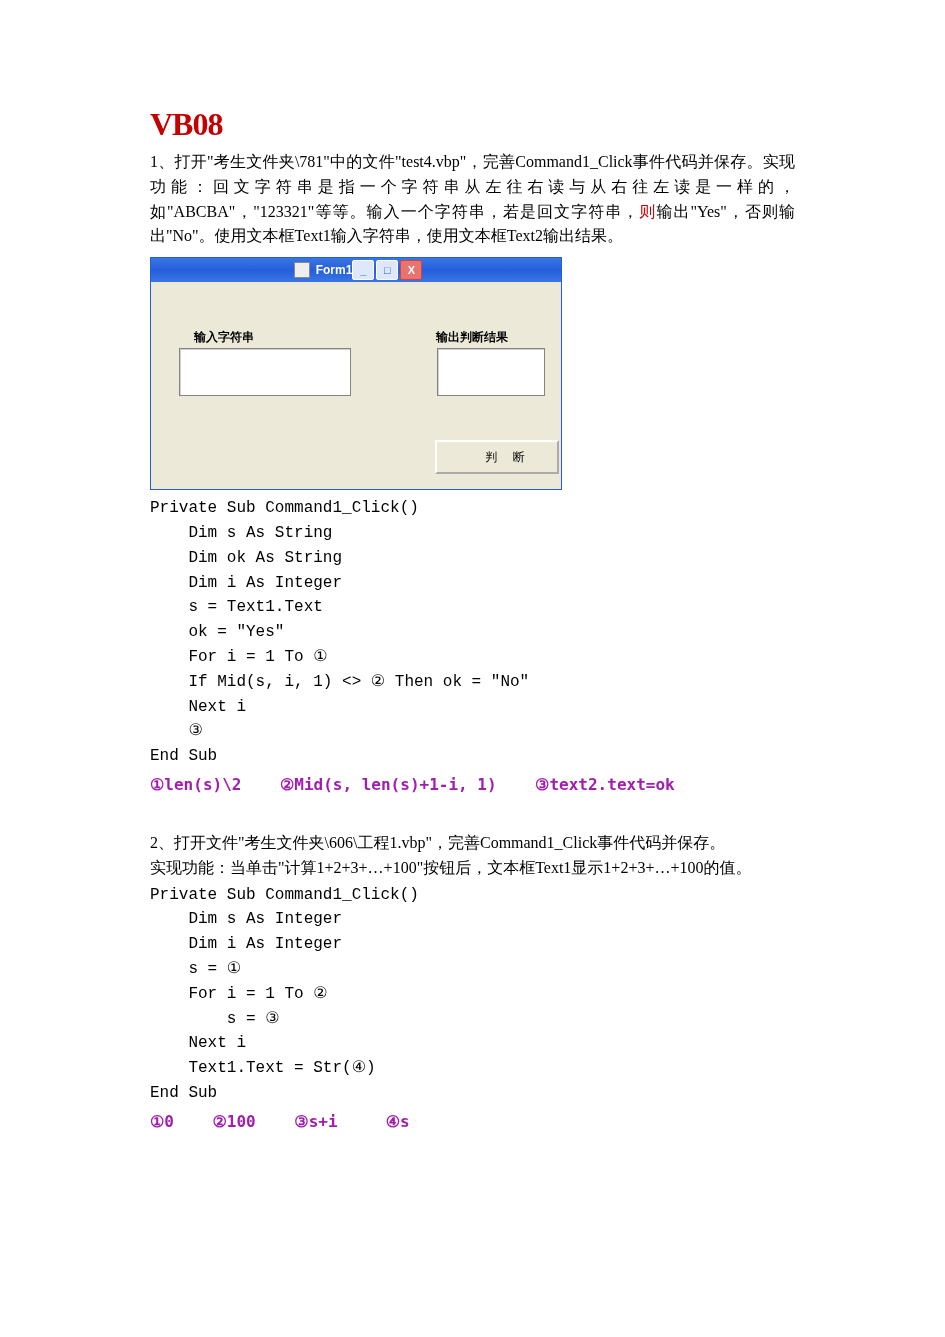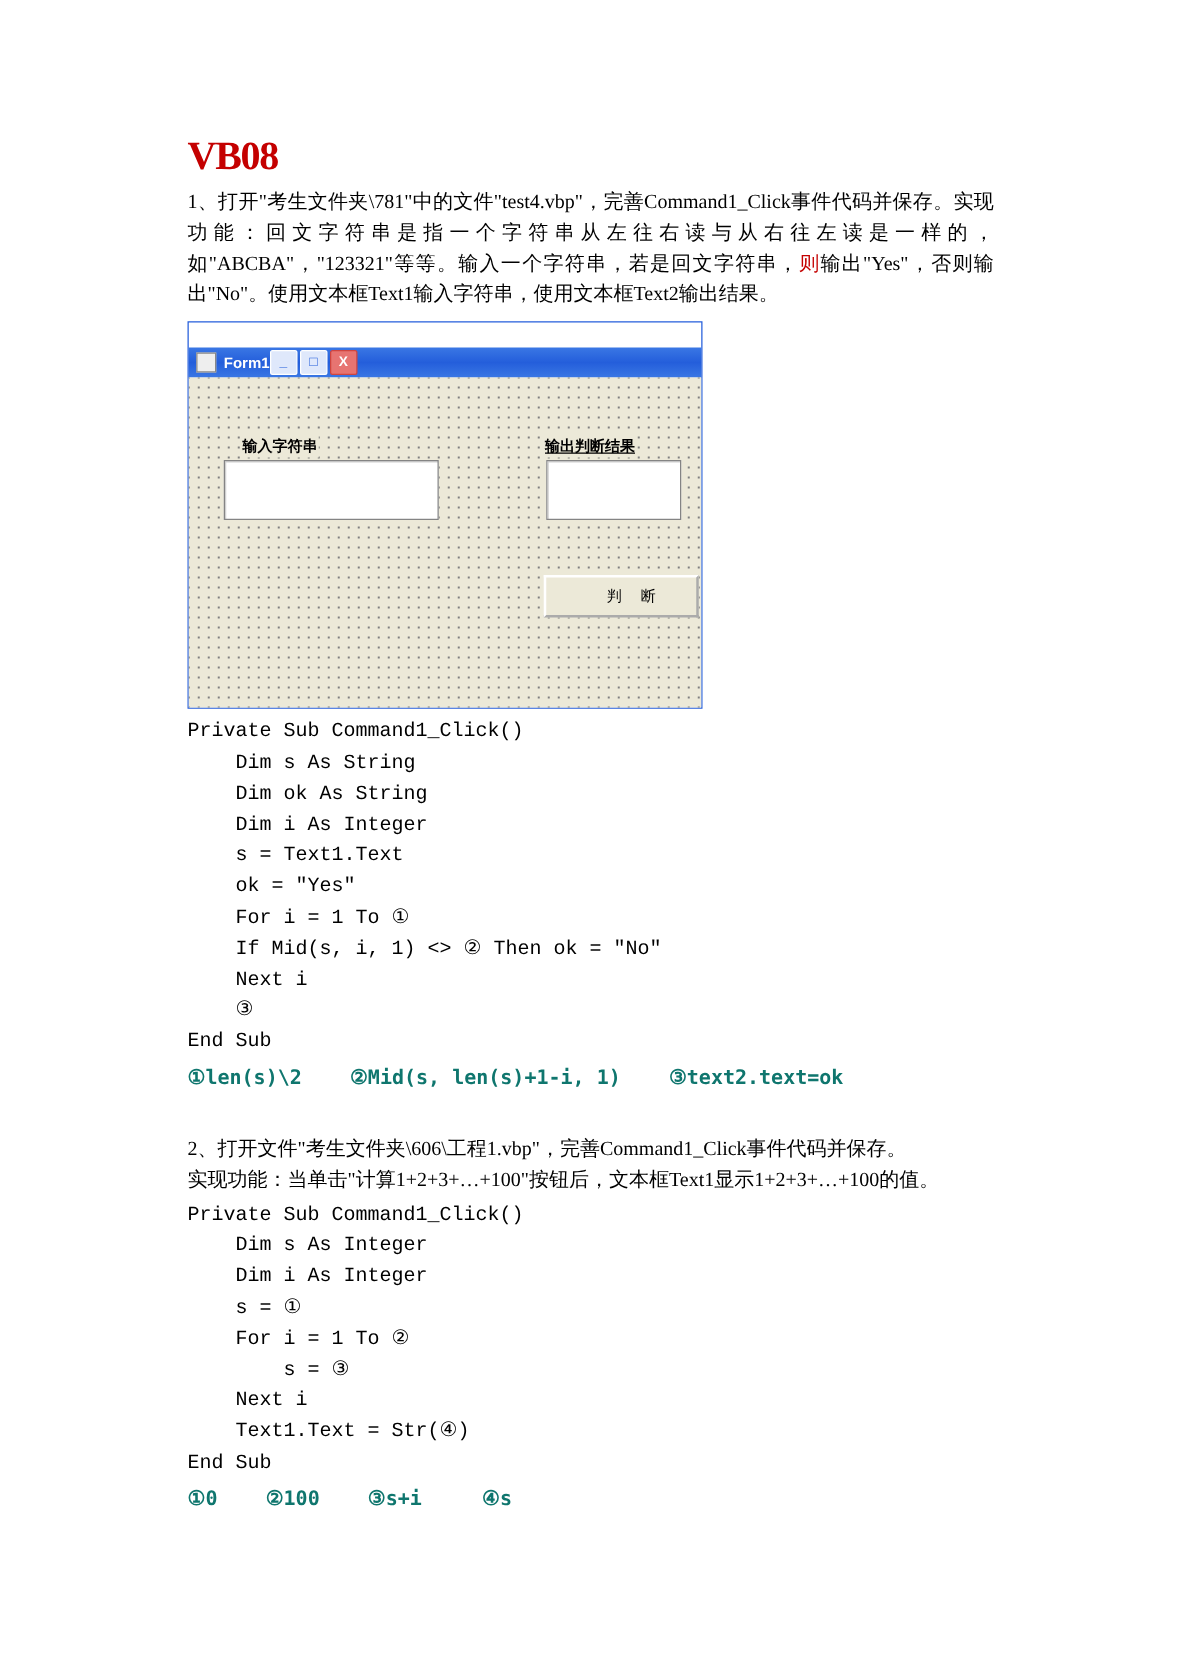--- a/index.html
+++ b/index.html
@@ -38,43 +38,42 @@
     margin-bottom: 6px;
     border: 1px solid #245edb;
     font-family: Tahoma, Arial, sans-serif;
     font-size: 12px;
   }
   .vb-titlebar {
     height: 24px;
     background: linear-gradient(to bottom, #3a77e4 0%, #245edb 50%, #3a77e4 100%);
     display: flex;
     align-items: center;
-    justify-content: flex-start;
+    justify-content: center;
     padding: 0 2px 0 6px;
     color: #fff;
     font-weight: bold;
-    margin-top: 20px;
   }
   .vb-title-left { display:flex; align-items:center; gap:6px; }
   .vb-appicon {
     width: 14px; height:14px; background:#eee; border:1px solid #888;
     display:inline-block;
   }
   .vb-wbtns { display:flex; gap:2px; }
   .vb-wbtn {
     width:20px; height:18px; background:#dfe8fb;
     border:1px solid #fff; border-radius:2px;
     display:flex; align-items:center; justify-content:center;
     color:#245edb; font-size:11px; font-weight:bold;
   }
   .vb-wbtn.close { background:#e77471; color:#fff; border-color:#d0453f; }
   .vb-client {
     background:#ece9d8;
     position:relative;
-    height: 264px;
+    height: 207px;
     
     background-image: radial-gradient(#808080 0.7px, transparent 0.7px);
     background-size: 8px 8px;
     background-position: 4px 4px;
   }
   .vb-label {
     position:absolute;
     font-size:12px;
     font-weight:bold;
     background:#ece9d8;
@@ -100,21 +99,21 @@
   .codeblock {
     font-family: Liberation Mono, monospace;
     font-size: 16px;
     white-space: pre;
     line-height: 1.55;
     margin: 2px 0 4px 0;
   }
   .answers {
     font-family: "SimSun","宋体", monospace;
     font-size:16px;
-    color:#0f766e;
+    color:#a21caf;
     font-weight:bold;
     white-space: pre;
   }
   .q2-head { margin-top: 34px; }
 </style>
 </head>
 <body>
 
 <div class="page">
 
@@ -131,21 +130,21 @@
         <span>Form1</span>
       </div>
       <div class="vb-wbtns">
         <div class="vb-wbtn">_</div>
         <div class="vb-wbtn">□</div>
         <div class="vb-wbtn close">X</div>
       </div>
     </div>
     <div class="vb-client">
       <div class="vb-label" style="left:42px; top:46px;">输入字符串</div>
-      <div class="vb-label" style="left:284px; top:46px;text-decoration:underline;">输出判断结果</div>
+      <div class="vb-label" style="left:284px; top:46px;">输出判断结果</div>
       <div class="vb-textbox" style="left:28px; top:66px; width:170px; height:46px;"></div>
       <div class="vb-textbox" style="left:286px; top:66px; width:106px; height:46px;"></div>
       <div class="vb-button" style="left:284px; top:158px; width:98px; height:30px;">判 断</div>
     </div>
   </div>
 
   <div class="codeblock">Private Sub Command1_Click()
     Dim s As String
     Dim ok As String
     Dim i As Integer

